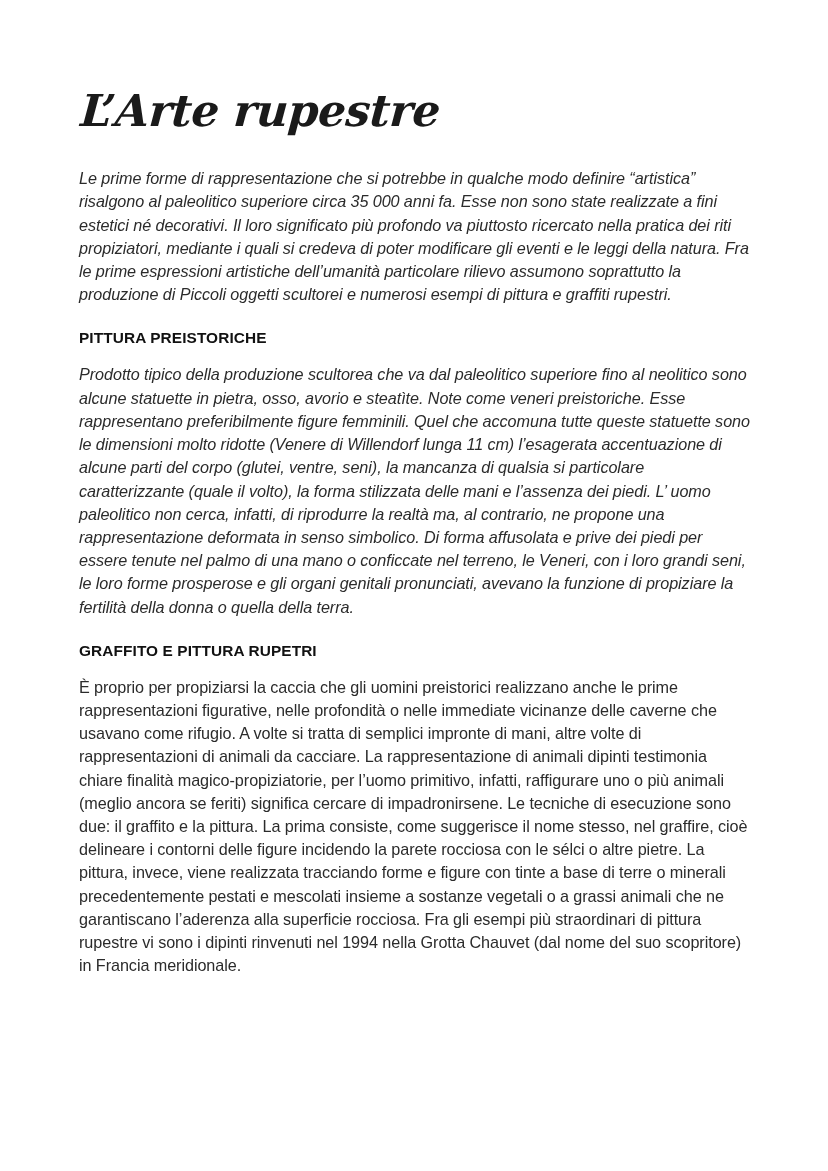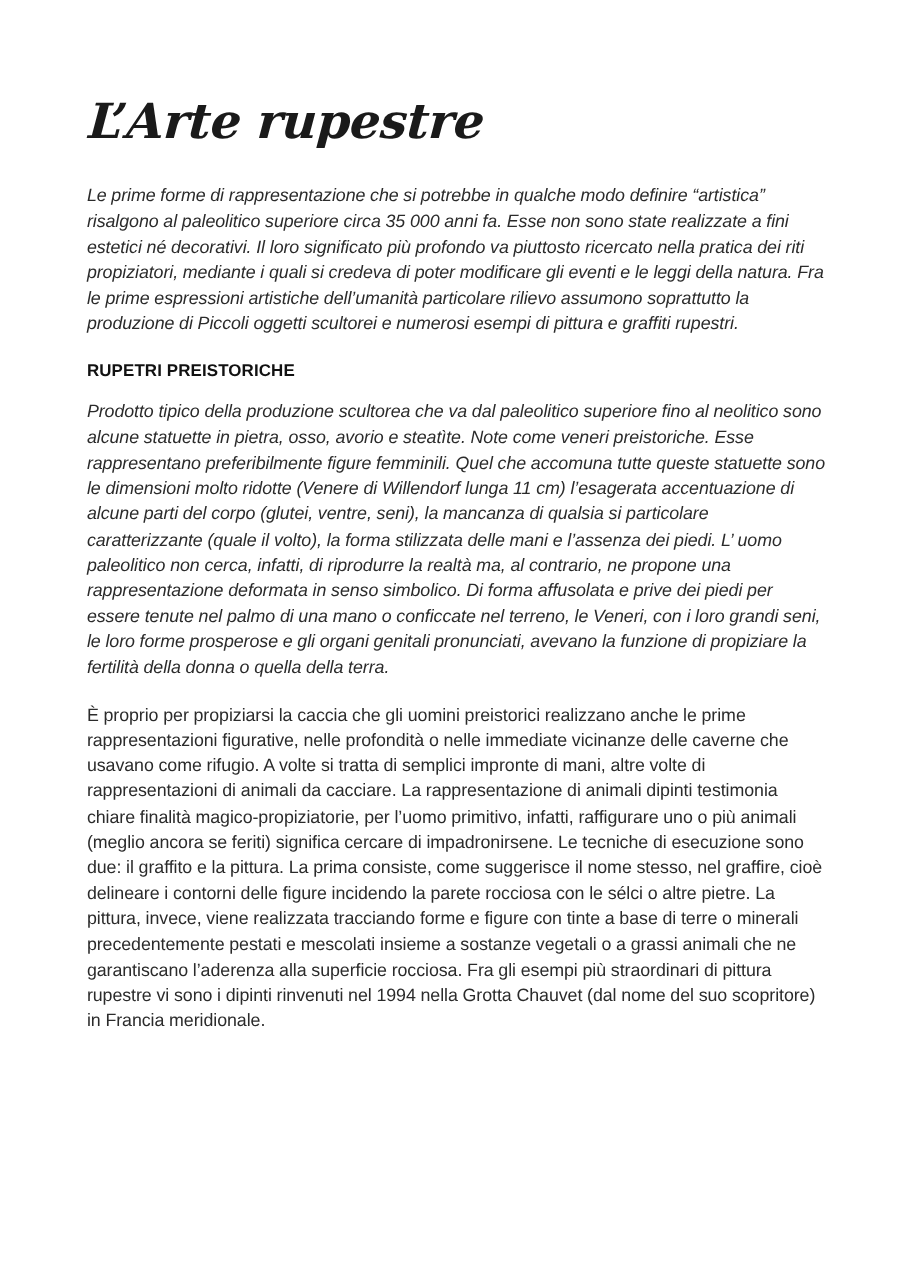--- a/index.html
+++ b/index.html
@@ -69,21 +69,22 @@
 </head>
 <body>
 
 <div class="page">
   <div class="content">
 
     <h1 class="doc-title">L’Arte rupestre</h1>
 
     <p class="body-par spacer-after-par">Le prime forme di rappresentazione che si potrebbe in qualche modo definire “artistica” risalgono al paleolitico superiore circa 35 000 anni fa. Esse non sono state realizzate a fini estetici né decorativi. Il loro significato più profondo va piuttosto ricercato nella pratica dei riti propiziatori, mediante i quali si credeva di poter modificare gli eventi e le leggi della natura. Fra le prime espressioni artistiche dell’umanità particolare rilievo assumono soprattutto la produzione di Piccoli oggetti scultorei e numerosi esempi di pittura e graffiti rupestri.</p>
 
-    <h2 class="section-heading">RUPETRI PREISTORICHE</h2>
+    <h2 class="section-heading">PITTURA PREISTORICHE</h2>
 
     <p class="body-par spacer-after-par">Prodotto tipico della produzione scultorea che va dal paleolitico superiore fino al neolitico sono alcune statuette in pietra, osso, avorio e steatìte. Note come veneri preistoriche. Esse rappresentano preferibilmente figure femminili. Quel che accomuna tutte queste statuette sono le dimensioni molto ridotte (Venere di Willendorf lunga 11 cm) l’esagerata accentuazione di alcune parti del corpo (glutei, ventre, seni), la mancanza di qualsia si particolare caratterizzante (quale il volto), la forma stilizzata delle mani e l’assenza dei piedi. L’ uomo paleolitico non cerca, infatti, di riprodurre la realtà ma, al contrario, ne propone una rappresentazione deformata in senso simbolico. Di forma affusolata e prive dei piedi per essere tenute nel palmo di una mano o conficcate nel terreno, le Veneri, con i loro grandi seni, le loro forme prosperose e gli organi genitali pronunciati, avevano la funzione di propiziare la fertilità della donna o quella della terra.</p>
 
+    <h2 class="section-heading">GRAFFITO E PITTURA RUPETRI</h2>
 
     <p class="body-par">È proprio per propiziarsi la caccia che gli uomini preistorici realizzano anche le prime rappresentazioni figurative, nelle profondità o nelle immediate vicinanze delle caverne che usavano come rifugio. A volte si tratta di semplici impronte di mani, altre volte di rappresentazioni di animali da cacciare. La rappresentazione di animali dipinti testimonia chiare finalità magico-propiziatorie, per l’uomo primitivo, infatti, raffigurare uno o più animali (meglio ancora se feriti) significa cercare di impadronirsene. Le tecniche di esecuzione sono due: il graffito e la pittura. La prima consiste, come suggerisce il nome stesso, nel graffire, cioè delineare i contorni delle figure incidendo la parete rocciosa con le sélci o altre pietre. La pittura, invece, viene realizzata tracciando forme e figure con tinte a base di terre o minerali precedentemente pestati e mescolati insieme a sostanze vegetali o a grassi animali che ne garantiscano l’aderenza alla superficie rocciosa. Fra gli esempi più straordinari di pittura rupestre vi sono i dipinti rinvenuti nel 1994 nella Grotta Chauvet (dal nome del suo scopritore) in Francia meridionale.</p>
 
   </div>
 </div>
 
 </body></html>

